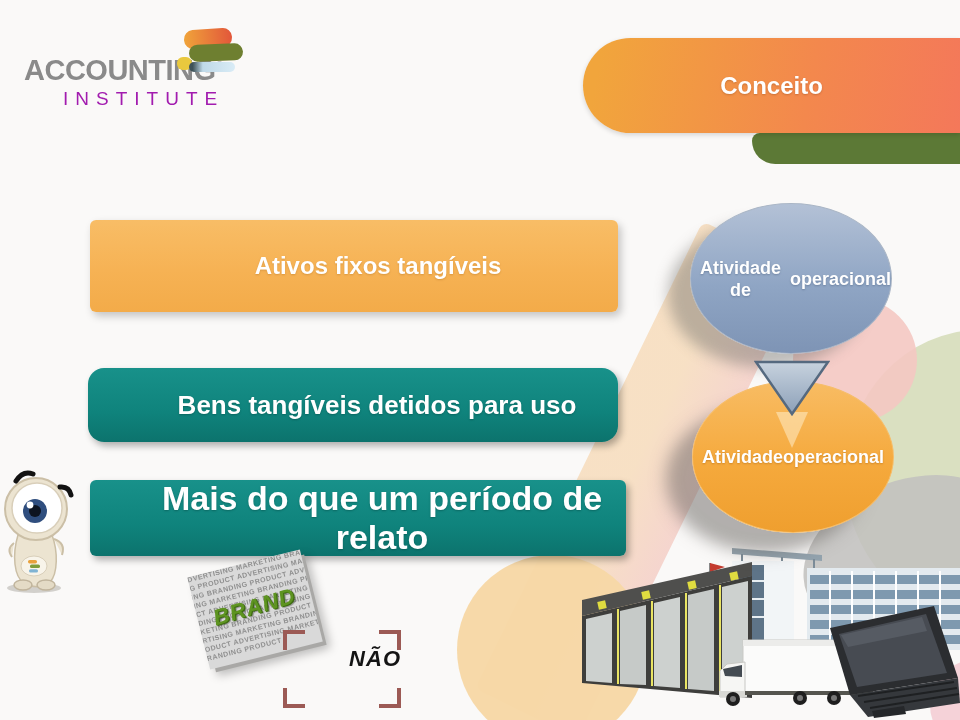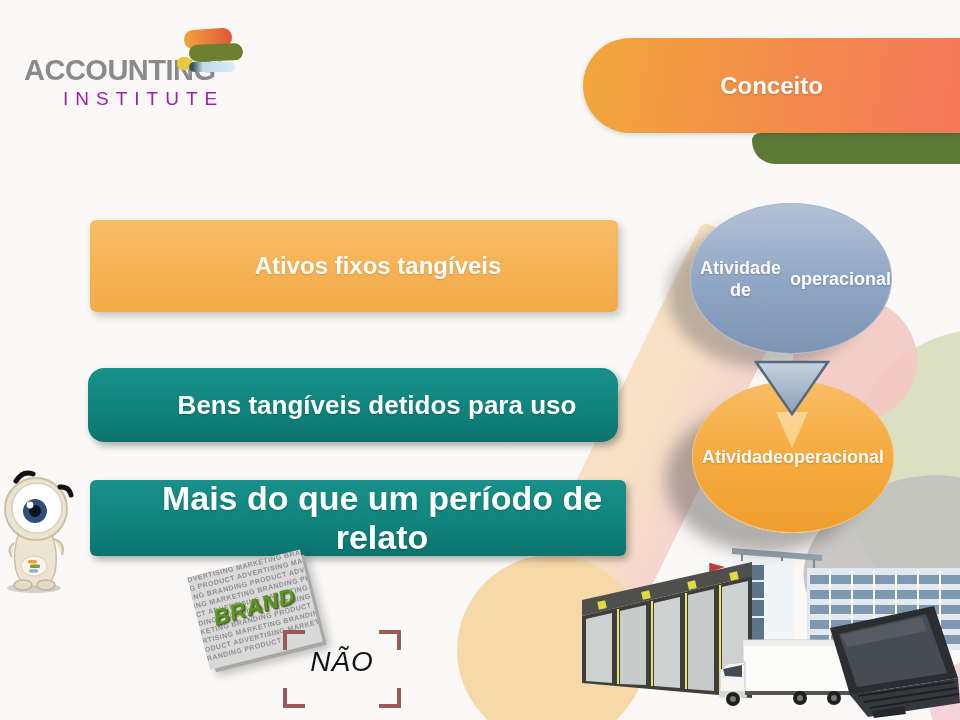--- a/index.html
+++ b/index.html
@@ -76,23 +76,23 @@
     text-shadow:0 1px 2px rgba(60,80,110,.4);}
   .ellipse-orange{left:692px;top:381px;width:200px;height:150px;
     background:linear-gradient(180deg,#f8bc63,#f5a93c 55%,#ef9f2f);
     border:1px solid #f6bd69;
     box-shadow:-28px 22px 16px -2px rgba(105,102,98,.5);
     text-shadow:0 1px 2px rgba(160,95,20,.45);z-index:4;}
   .arrow-svg{left:754px;top:360px;z-index:5;}
 
   
   .stamp{left:283px;top:630px;width:118px;height:78px;}
-  .stamp-label{position:absolute;left:0;right:0;top:16px;text-align:center;
-    font-size:28px;font-style:italic;color:#141414;letter-spacing:1px;
-    font-family:"Liberation Sans",sans-serif;}
+  .stamp-label{position:absolute;left:0;right:0;top:16px;text-align:right;
+    font-size:22px;font-style:italic;color:#141414;letter-spacing:1px;
+    font-family:"Liberation Sans",sans-serif;font-weight:bold;}
   .corner{position:absolute;width:18px;height:16px;border:0 solid #9c5a55;}
   .c-tl{left:0;top:0;border-left-width:4px;border-top-width:4px;}
   .c-tr{right:0;top:0;border-right-width:4px;border-top-width:4px;}
   .c-bl{left:0;bottom:0;border-left-width:4px;border-bottom-width:4px;}
   .c-br{right:0;bottom:0;border-right-width:4px;border-bottom-width:4px;}
 
   
   .cloud{left:197px;top:562px;width:116px;height:95px;transform:rotate(-14deg);
     background:#d9d9d9;box-shadow:4px 5px 0 -1px #a9a8a6,6px 8px 10px rgba(0,0,0,.25);
     overflow:hidden;}

